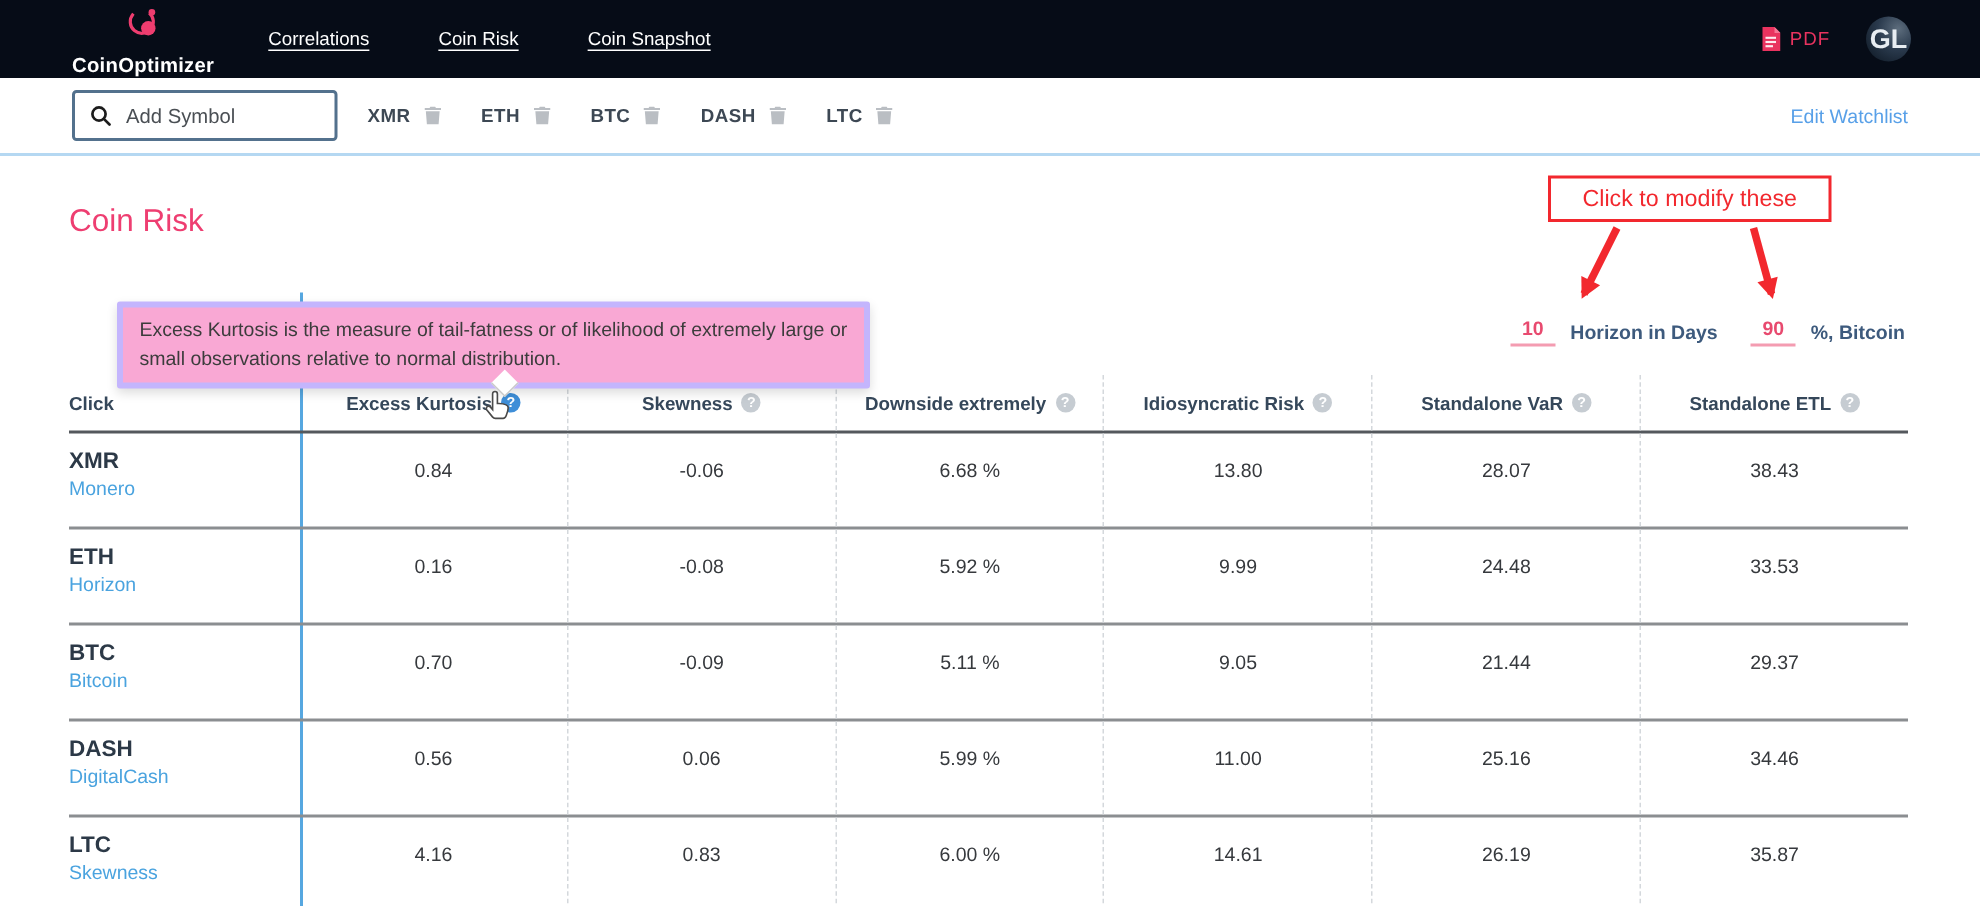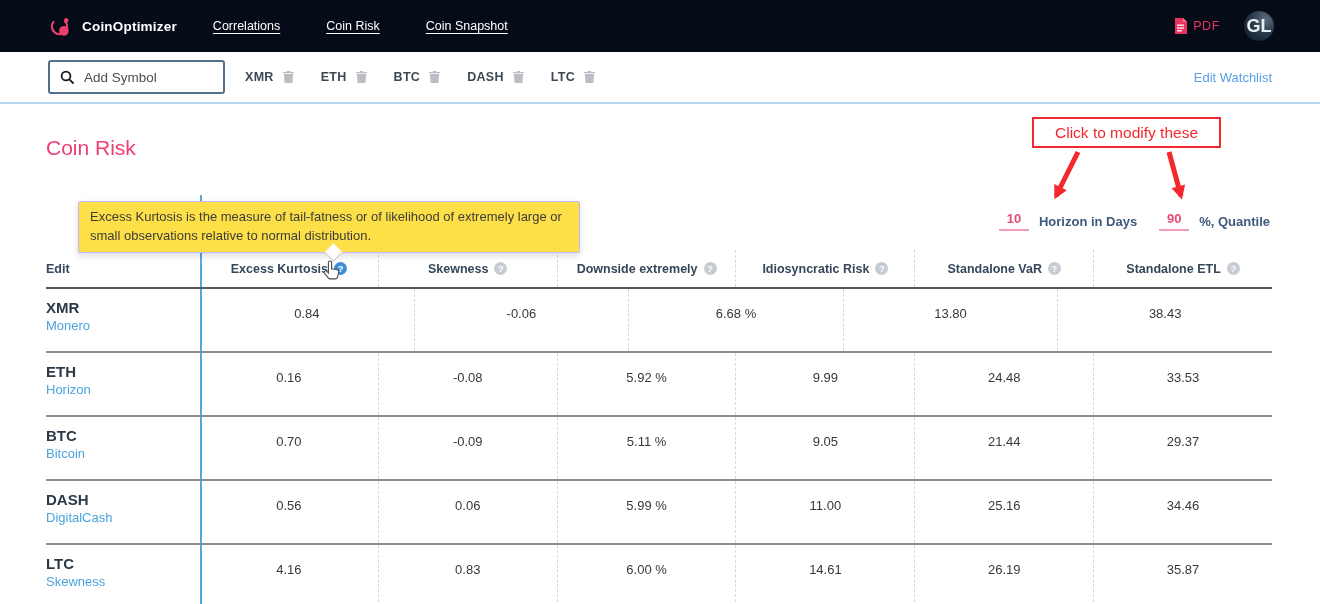--- a/index.html
+++ b/index.html
@@ -5,21 +5,21 @@
   * { box-sizing: border-box; }
   html,body { margin:0; padding:0; }
   body {
     width:1320px; height:604px; overflow:hidden;
     background:#fff; font-family:"Liberation Sans",sans-serif;
     position:relative;
   }
 
   
   .navbar { height:52px; background:#060c17; display:flex; align-items:center; padding:0 46px 0 48px; }
-  .brand { display:flex; align-items:center; gap:9px; color:#fff; font-size:13.5px; font-weight:600; letter-spacing:.2px; }
+  .brand { display:flex; align-items:center; gap:9px; color:#fff; font-size:13.5px; font-weight:600; letter-spacing:.2px;flex-direction:column; }
   .nav-links { display:flex; margin-left:36px; gap:46px; }
   .nav-link { color:#fff; font-size:12.5px; text-decoration:underline; text-underline-offset:3px; cursor:pointer; }
   .nav-right { margin-left:auto; display:flex; align-items:center; gap:24px; }
   .pdf-btn { display:flex; align-items:center; gap:6px; color:#e9335f; font-weight:400; font-size:12.5px; letter-spacing:.6px; cursor:pointer; }
   .avatar { width:30px; height:30px; border-radius:50%; color:#e8edf2; font-size:18px; font-weight:600;
     display:flex; align-items:center; justify-content:center;
     background:radial-gradient(circle at 72% 28%, #5d6d7d 0%, #2a3a4d 45%, #0b1520 100%); cursor:pointer; }
 
   
   .wbar { height:52px; background:#fff; border-bottom:2px solid #b5d8f2; display:flex; align-items:center; padding:0 48px; }
@@ -41,21 +41,21 @@
   .arrows { position:absolute; left:1032px; top:46px; }
 
   .params { position:absolute; top:107px; right:50px; display:flex; align-items:center; }
   .param-input { width:30px; border:none; border-bottom:2px solid #f49cb1; color:#e84a6f; font-size:13px; font-weight:700;
     text-align:center; padding:0 0 3px; background:transparent; font-family:inherit; outline:none; }
   .param-label { color:#3d5a7d; font-size:13px; font-weight:700; white-space:nowrap; }
   .gap8 { width:10px; } .gap20 { width:22px; }
 
   .vline { position:absolute; left:200px; top:91px; width:1.5px; height:409px; background:#56a7e0; z-index:1; }
 
-  .tooltip { position:absolute; left:78px; top:97px; width:502px; background:#fde047; border:1px solid #c4b5fd; border-radius:2px;
+  .tooltip { position:absolute; left:78px; top:97px; width:502px; background:#f9a8d4; border:4px solid #c4b5fd; border-radius:2px;
     box-shadow:0 3px 7px rgba(0,0,0,.14); padding:6px 11px; font-size:13px; color:#3c3c3c; line-height:1.45; z-index:10; }
   .tooltip::after { content:""; position:absolute; left:248px; bottom:-7px; width:12px; height:12px; background:#fff;
     border-right:1px solid #c9c9c9; border-bottom:1px solid #c9c9c9; transform:rotate(45deg); }
 
   
   .risk-table { position:absolute; left:46px; top:146px; width:1226px; z-index:2; }
   .thead { display:flex; height:39px; border-bottom:2px solid #54585d; }
   .th { font-size:12.5px; font-weight:600; color:#35475a; display:flex; align-items:center; justify-content:center; }
   .coin-col { width:154px; flex:none; justify-content:flex-start; }
   .data-col { flex:1; }
@@ -184,33 +184,33 @@
     <line x1="137" y1="2" x2="149" y2="46" stroke="#f2282e" stroke-width="5" marker-end="url(#ah)"></line>
   </svg>
 
   <div class="params">
     <input class="param-input" value="10" style="">
     <span class="gap8"></span>
     <span class="param-label">Horizon in Days</span>
     <span class="gap20"></span>
     <input class="param-input" value="90" style="">
     <span class="gap8"></span>
-    <span class="param-label">%, Quantile</span>
+    <span class="param-label">%, Bitcoin</span>
   </div>
 
   <div class="vline"></div>
 
   <div class="tooltip">
     <span>Excess Kurtosis is the measure of tail-fatness or of likelihood of extremely large or small observations relative to normal distribution.</span>
   </div>
 
   <div class="risk-table">
     <div class="thead">
       <div class="th coin-col">
-        <span>Edit</span>
+        <span>Click</span>
       </div>
       <div class="th data-col">
         <span>Excess Kurtosis</span>
         <span class="q active">?</span>
       </div>
       <div class="th data-col dash-l">
         <span>Skewness</span>
         <span class="q">?</span>
       </div>
       <div class="th data-col dash-l">
@@ -233,20 +233,21 @@
 
     <div class="row">
       <div class="td coin-col">
         <div class="sym">XMR</div>
         <div class="cname">Monero</div>
       </div>
       <div class="td data-col">0.84</div>
       <div class="td data-col dash-l">-0.06</div>
       <div class="td data-col dash-l">6.68 %</div>
       <div class="td data-col dash-l">13.80</div>
+      <div class="td data-col dash-l">28.07</div>
       <div class="td data-col dash-l">38.43</div>
     </div>
 
     <div class="row">
       <div class="td coin-col">
         <div class="sym">ETH</div>
         <div class="cname">Horizon</div>
       </div>
       <div class="td data-col">0.16</div>
       <div class="td data-col dash-l">-0.08</div>

